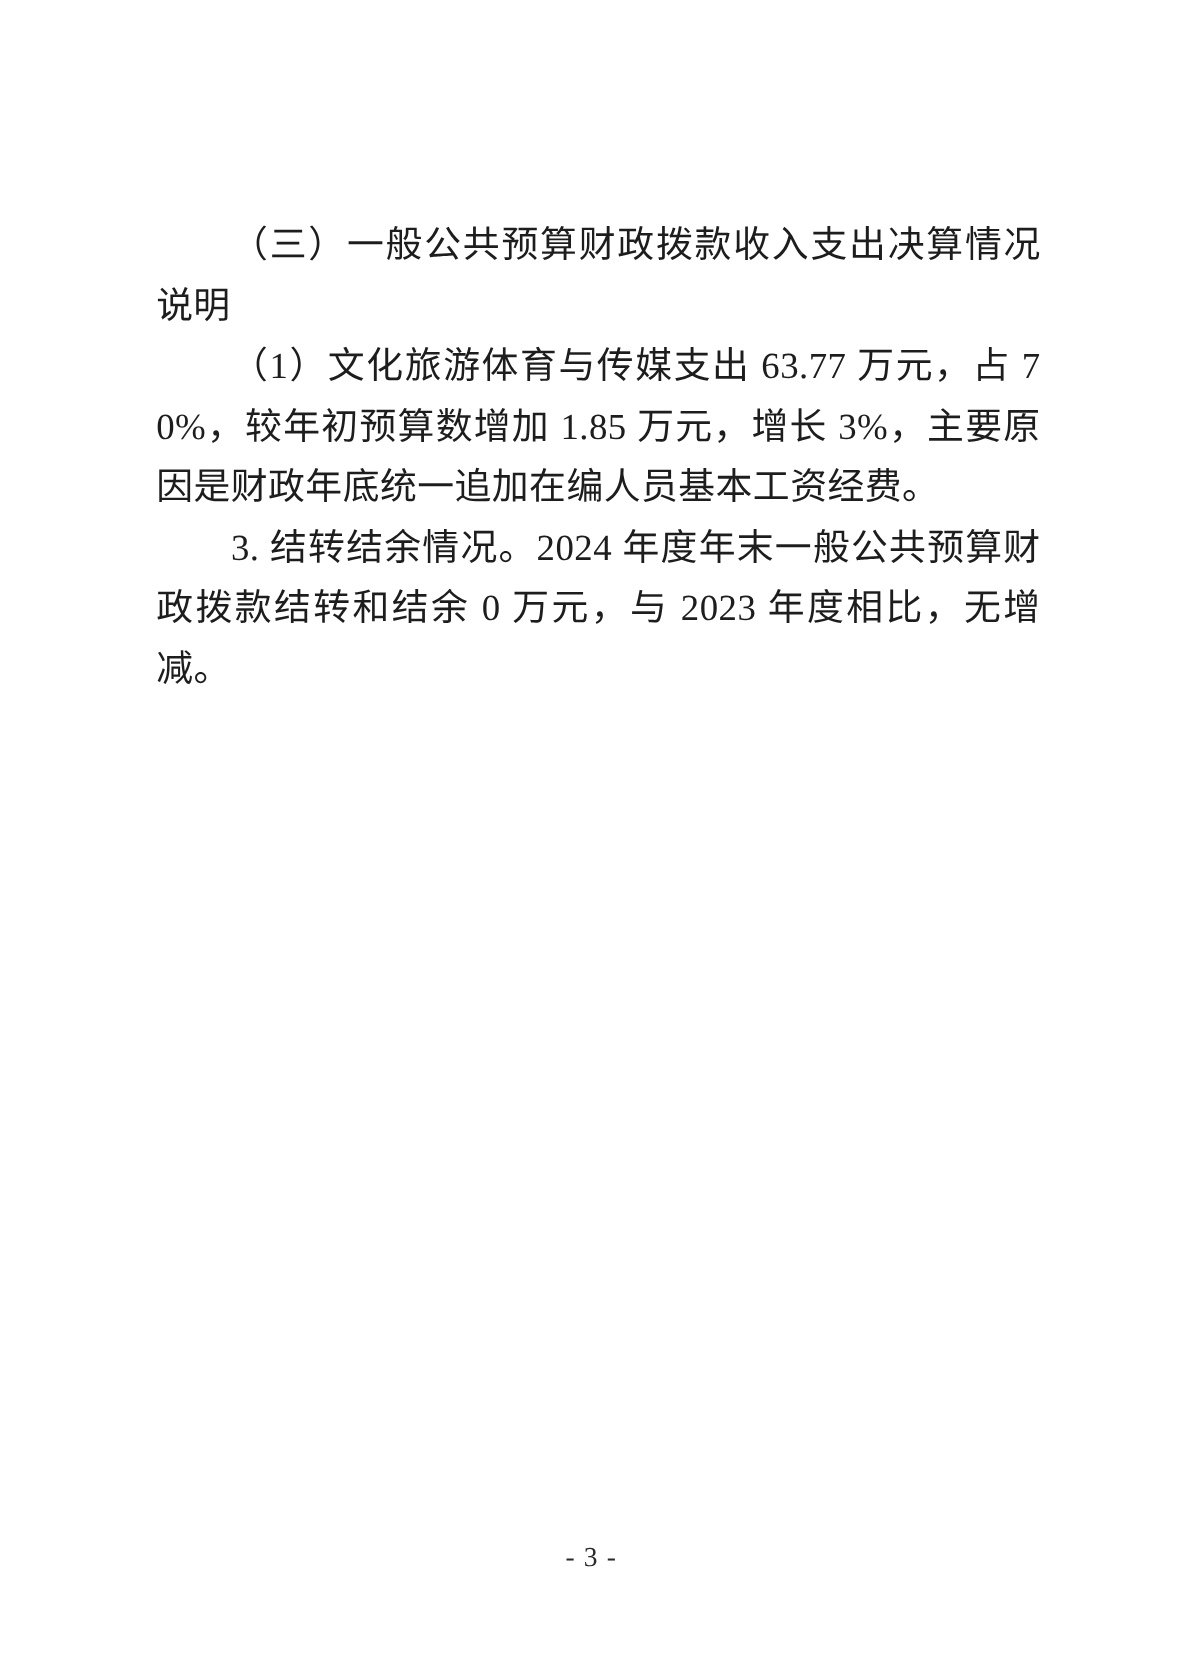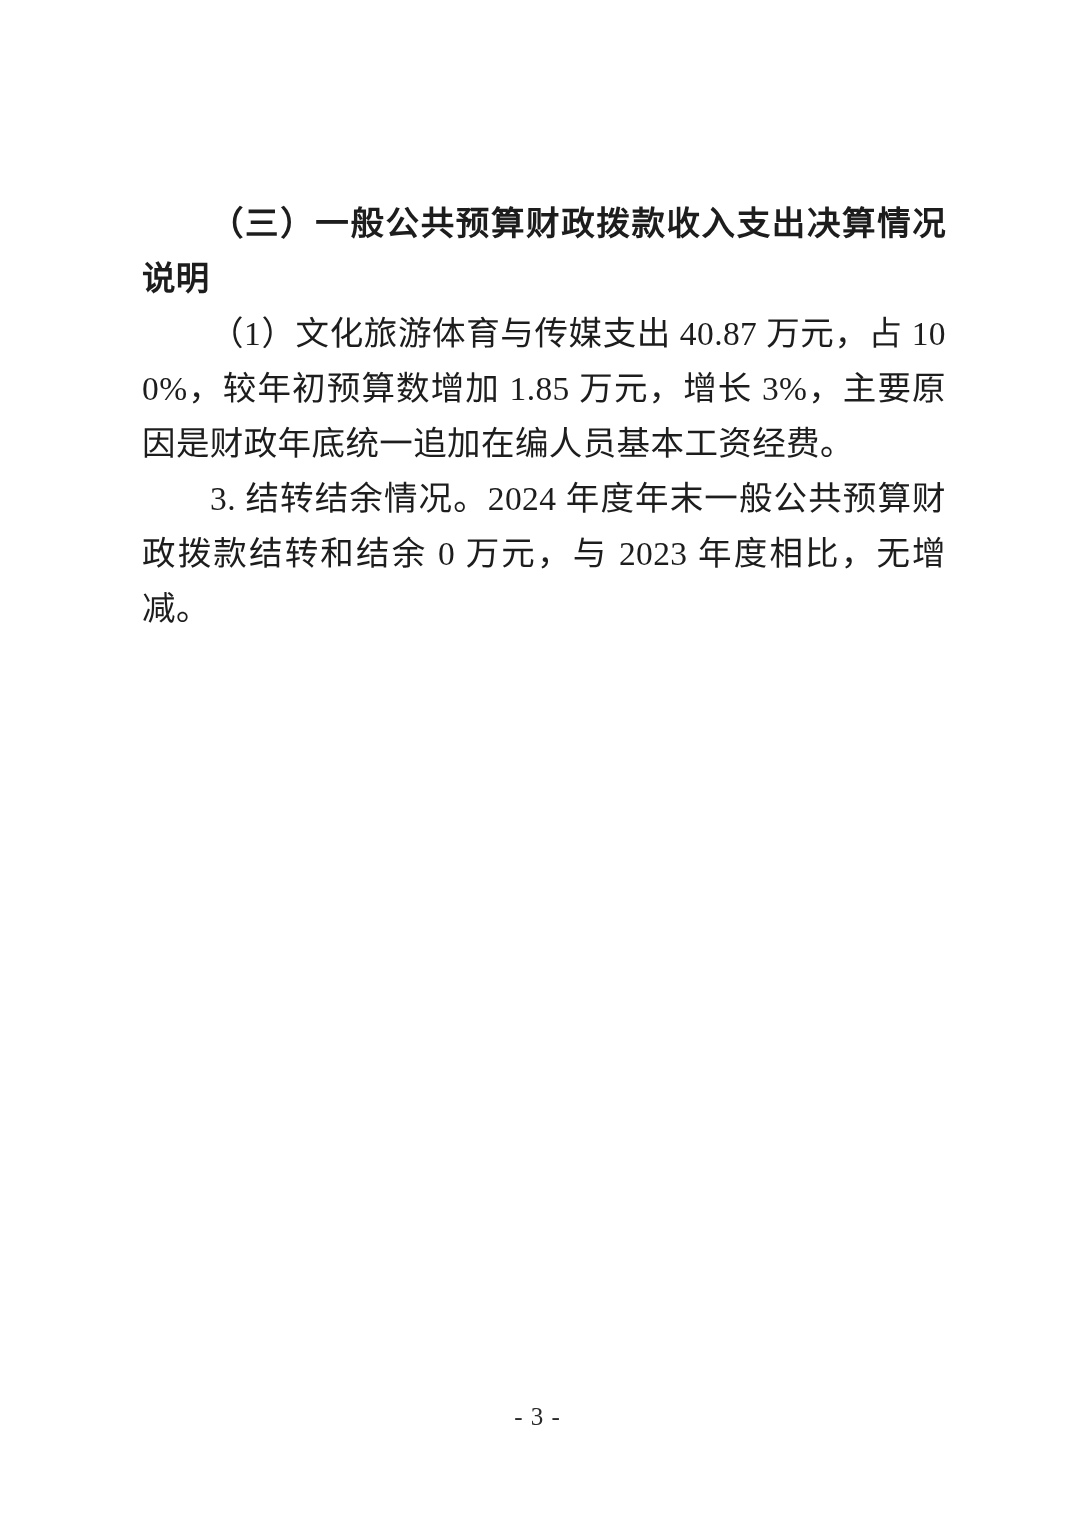--- a/index.html
+++ b/index.html
@@ -46,21 +46,21 @@
     word-break: break-all;
   }
 
   
   .para.indent {
     text-indent: 68px;
   }
 
   
   .para.heading {
-    font-weight: 700;
+    font-weight: 400;
     text-indent: 68px;
     letter-spacing: 0.2px;
   }
 
   .page-number {
     position: absolute;
     left: 0;
     right: 0;
     top: 1400px;
     text-align: center;
@@ -77,21 +77,21 @@
 <div class="page">
 
   <div class="text-column">
 
 
     <p class="para heading">（三）一般公共预算财政拨款收入支出决算情况说明</p>
 
 
 
 
-    <p class="para indent">（1）文化旅游体育与传媒支出 40.87 万元，占 100%，较年初预算数增加 1.85 万元，增长 3%，主要原因是财政年底统一追加在编人员基本工资经费。</p>
+    <p class="para indent">（1）文化旅游体育与传媒支出 63.77 万元，占 70%，较年初预算数增加 1.85 万元，增长 3%，主要原因是财政年底统一追加在编人员基本工资经费。</p>
 
     <p class="para indent">3. 结转结余情况。2024 年度年末一般公共预算财政拨款结转和结余 0 万元，与 2023 年度相比，无增减。</p>
 
   </div>
 
   <div class="page-number">- 3 -</div>
 
 </div>
 
 </body></html>

